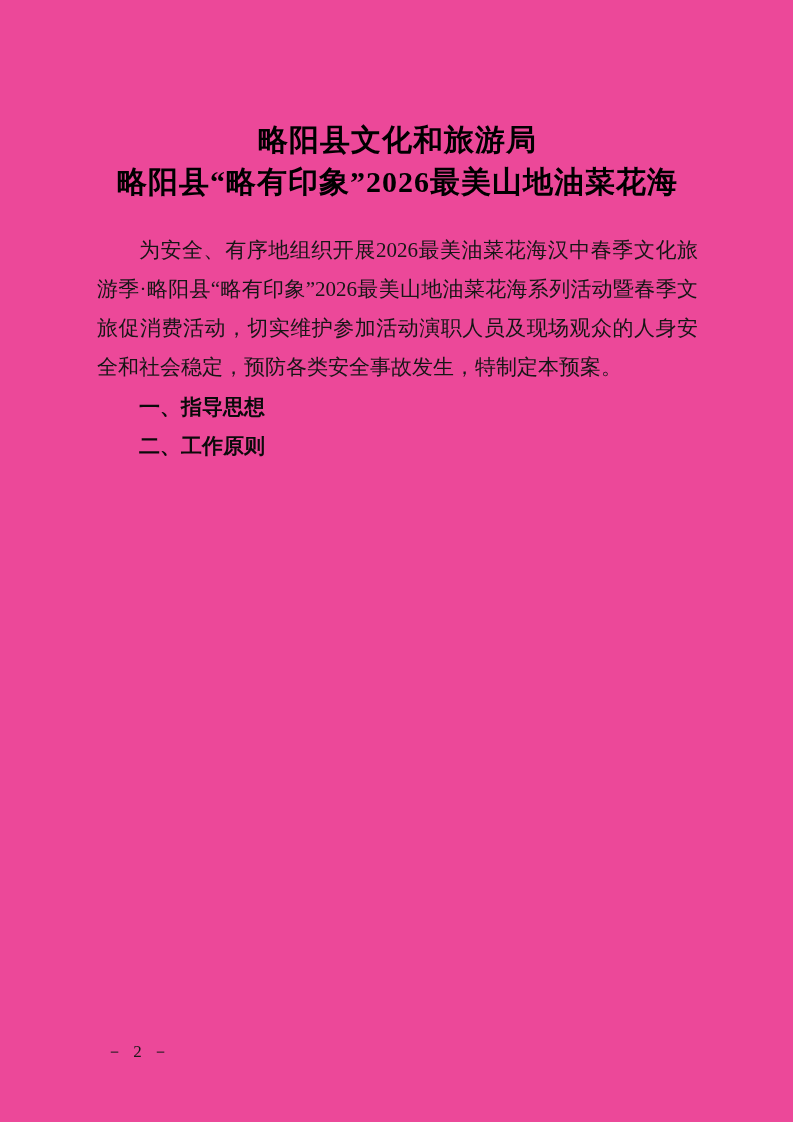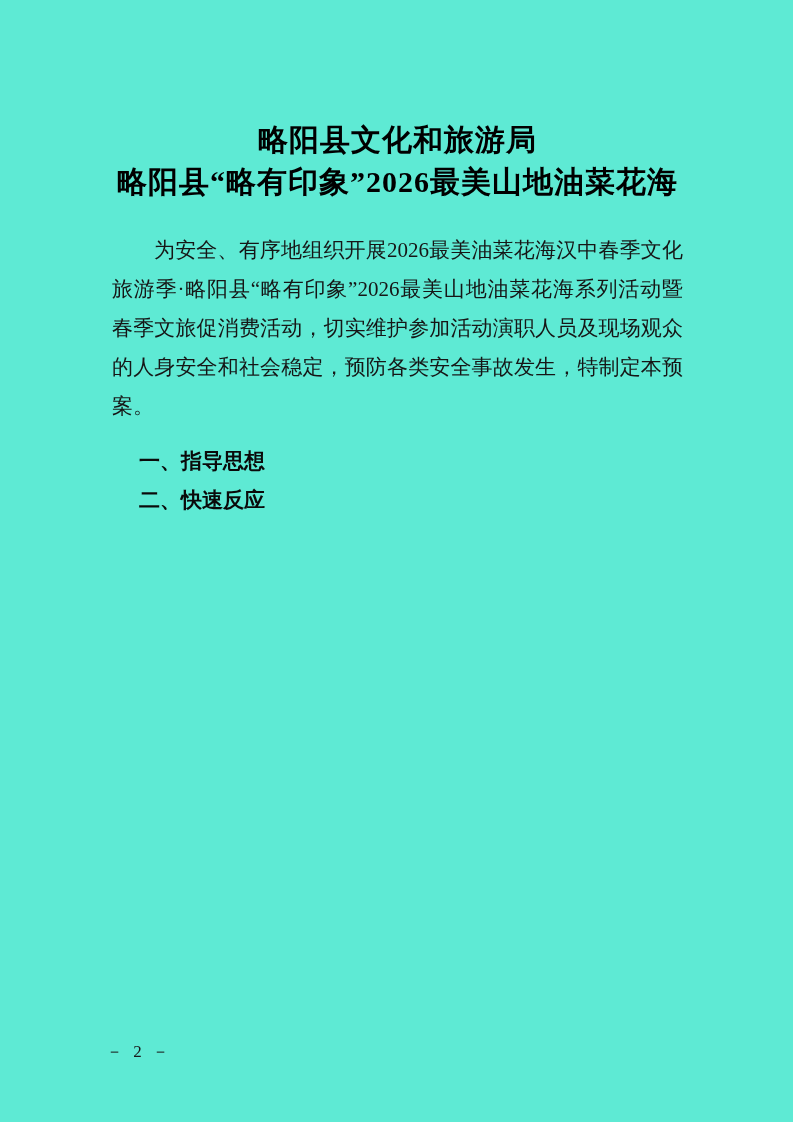--- a/index.html
+++ b/index.html
@@ -4,21 +4,21 @@
 <style>
   html, body {
     margin: 0;
     padding: 0;
     background: #e8e8e8;
   }
   .page {
     position: relative;
     width: 793px;
     height: 1122px;
-    background: #5eead4;
+    background: #ec4899;
     margin: 0 auto;
     overflow: hidden;
     color: #111111;
   }
   .content {
     position: absolute;
     left: 97px;
     top: 119px;
     width: 601px;
   }
@@ -37,21 +37,21 @@
   .doc-body {
     margin-top: 28px;
     font-family: "Liberation Serif", "DejaVu Serif", serif;
     font-size: 21px;
     line-height: 39px;
     text-align: justify;
     text-justify: inter-character;
     color: #161616;
   }
   .doc-body p {
-    margin: 15px;
+    margin: 0;
     padding: 0;
     text-indent: 2em;
   }
   .section-heading {
     margin: 0;
     padding: 0;
     text-indent: 2em;
     font-family: Liberation Sans, sans-serif;
     font-weight: bold;
     font-size: 21px;
@@ -77,20 +77,20 @@
   <div class="content">
 
     <div class="doc-title">
       <div class="title-line">略阳县文化和旅游局</div>
       <div class="title-line">略阳县“略有印象”2026最美山地油菜花海</div>
     </div>
 
     <div class="doc-body">
       <p>为安全、有序地组织开展2026最美油菜花海汉中春季文化旅游季·略阳县“略有印象”2026最美山地油菜花海系列活动暨春季文旅促消费活动，切实维护参加活动演职人员及现场观众的人身安全和社会稳定，预防各类安全事故发生，特制定本预案。</p>
       <h2 class="section-heading">一、指导思想</h2>
-      <h2 class="section-heading">二、快速反应</h2>
+      <h2 class="section-heading">二、工作原则</h2>
     </div>
 
   </div>
 
   <div class="page-number">－ 2 －</div>
 
 </div>
 
 </body></html>

